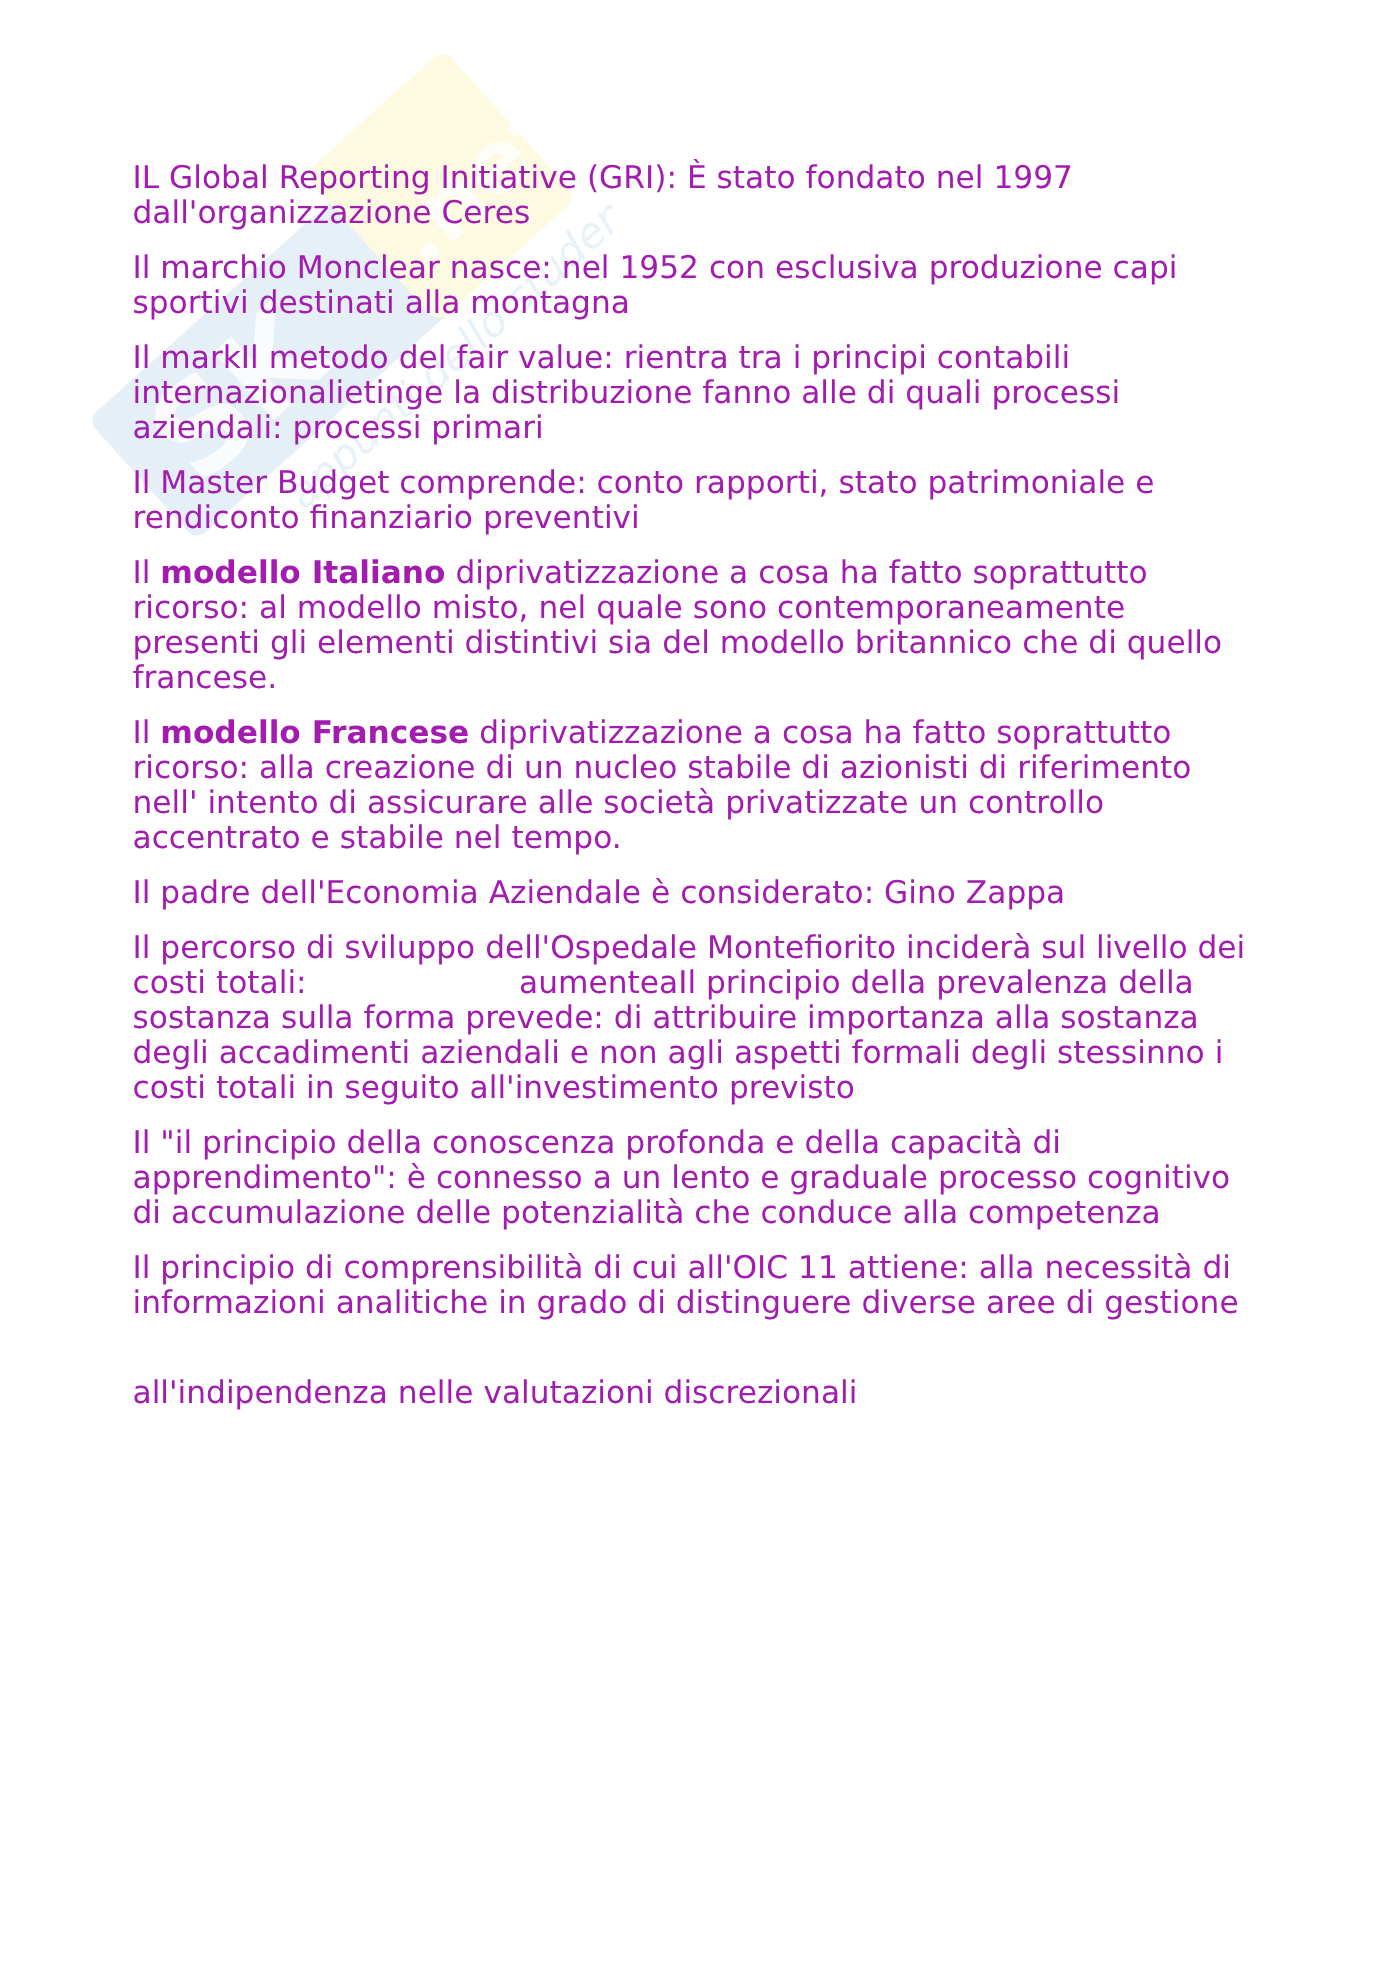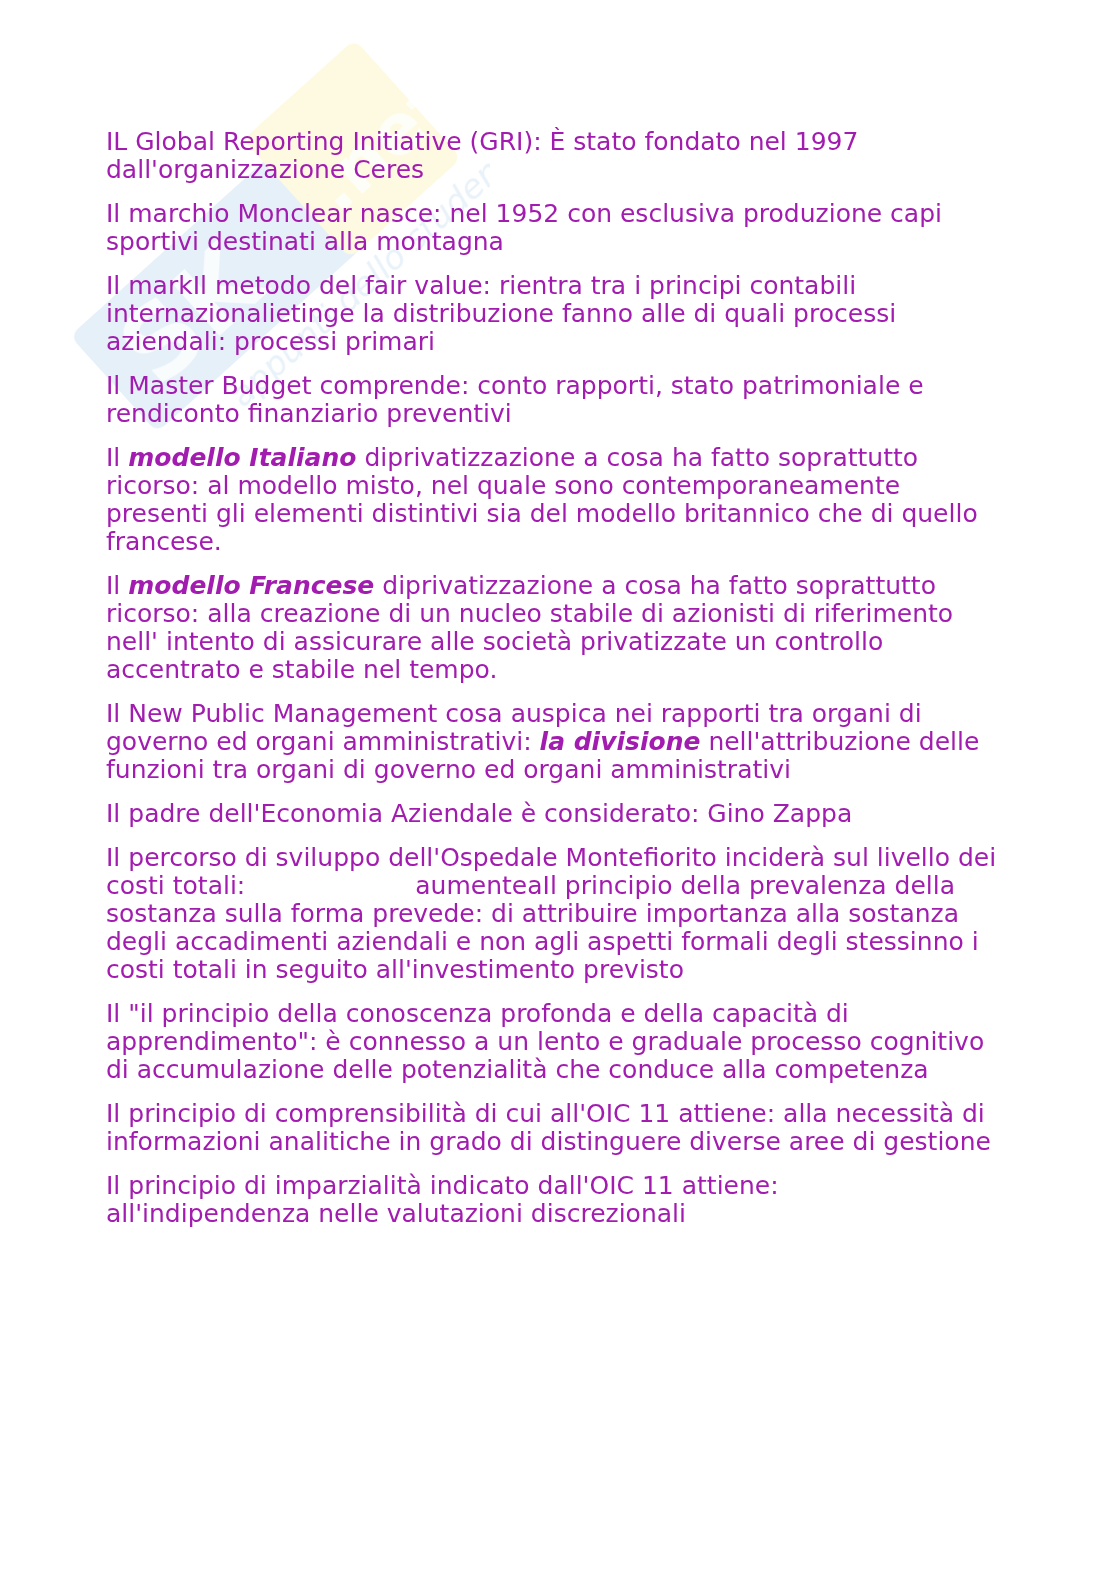--- a/index.html
+++ b/index.html
@@ -7,21 +7,21 @@
   .watermark {
     position: absolute; left: 20px; top: 40px; width: 470px; height: 420px;
     pointer-events: none; z-index: 0;
   }
   .page {
     position: absolute; left: 106px; top: 128px; width: 900px; z-index: 1;
     font-family: "DejaVu Sans", sans-serif;
     font-size: 25px; line-height: 28px; color: #a21caf;
   }
   .para { margin: 0 0 16px 0; }
-  .para b { font-weight: bold; font-style: italic; }
+  .para b { font-weight: bold; }
   .gap { display: inline-block; width: 170px; }
 </style>
 </head>
 <body>
 
 <div class="watermark">
   <svg width="470" height="420" viewBox="0 0 470 420">
     <g transform="rotate(-42 235 210)" opacity="0.55">
       <rect x="40" y="150" width="300" height="130" rx="10" fill="#cfe3f3"></rect>
       <rect x="300" y="120" width="150" height="160" rx="10" fill="#fbf6c8"></rect>
@@ -32,19 +32,18 @@
   </svg>
 </div>
 
 <div class="page">
   <p class="para">IL Global Reporting Initiative (GRI): È stato fondato nel 1997 dall'organizzazione Ceres</p>
   <p class="para">Il marchio Monclear nasce: nel 1952 con esclusiva produzione capi sportivi destinati alla montagna</p>
   <p class="para">Il markIl metodo del fair value: rientra tra i principi contabili internazionalietinge la distribuzione fanno alle di quali processi aziendali: processi primari</p>
   <p class="para">Il Master Budget comprende: conto rapporti, stato patrimoniale e rendiconto finanziario preventivi</p>
   <p class="para"><span>Il </span><b>modello Italiano</b><span> diprivatizzazione a cosa ha fatto soprattutto ricorso: al modello misto, nel quale sono contemporaneamente presenti gli elementi distintivi sia del modello britannico che di quello francese.</span></p>
   <p class="para"><span>Il </span><b>modello Francese</b><span> diprivatizzazione a cosa ha fatto soprattutto ricorso: alla creazione di un nucleo stabile di azionisti di riferimento nell' intento di assicurare alle società privatizzate un controllo accentrato e stabile nel tempo.</span></p>
-  <p class="para"><span>Il New Public Management cosa auspica nei rapporti tra organi di governo ed organi amministrativi: </span><b>la divisione</b><span> nell'attribuzione delle funzioni tra organi di governo ed organi amministrativi</span></p>
   <p class="para">Il padre dell'Economia Aziendale è considerato: Gino Zappa</p>
   <p class="para"><span>Il percorso di sviluppo dell'Ospedale Montefiorito inciderà sul livello dei costi totali:</span><span class="gap"></span><span>aumenteaIl principio della prevalenza della sostanza sulla forma prevede: di attribuire importanza alla sostanza degli accadimenti aziendali e non agli aspetti formali degli stessinno i costi totali in seguito all'investimento previsto</span></p>
   <p class="para">Il "il principio della conoscenza profonda e della capacità di apprendimento": è connesso a un lento e graduale processo cognitivo di accumulazione delle potenzialità che conduce alla competenza</p>
   <p class="para">Il principio di comprensibilità di cui all'OIC 11 attiene: alla necessità di informazioni analitiche in grado di distinguere diverse aree di gestione</p>
-  <p class="para"><span>Il principio di imparzialità indicato dall'OIC 11 attiene:</span><br><span>all'indipendenza nelle valutazioni discrezionali</span></p>
+  <p class="para"><br><span>all'indipendenza nelle valutazioni discrezionali</span></p>
 </div>
 
 </body></html>

